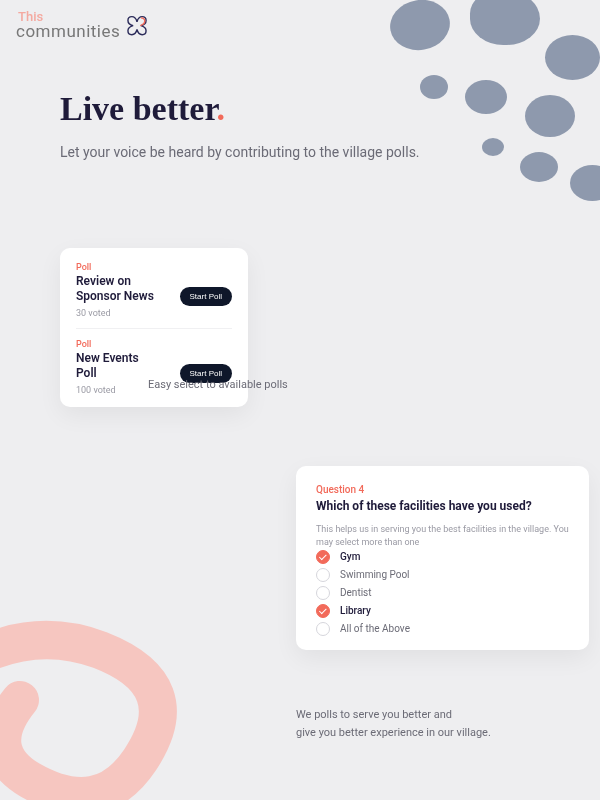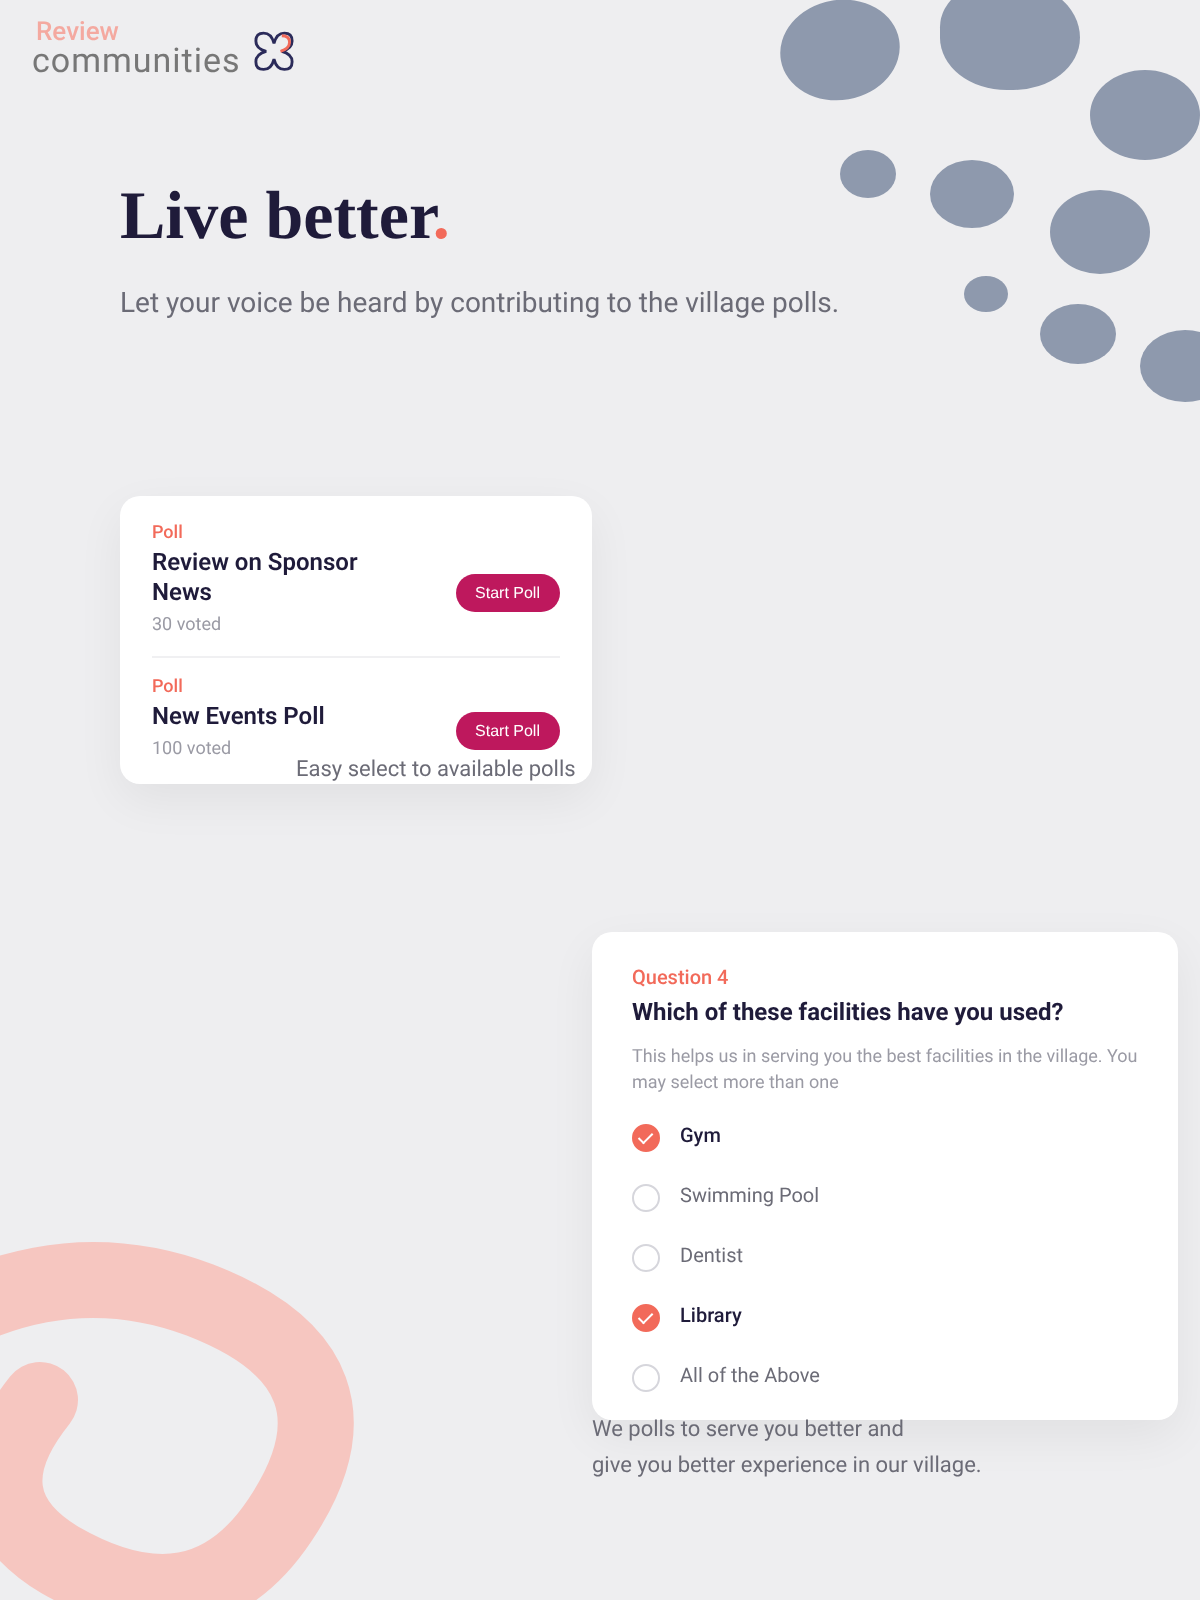--- a/index.html
+++ b/index.html
@@ -68,21 +68,21 @@
     font-size: 14px;
     color: #6b6b76;
     line-height: 1.5;
   }
 
   
   .polls-card {
     position: absolute;
     top: 248px;
     left: 60px;
-    width: 236px;
+    width: 188px;
     background: #fff;
     border-radius: 10px;
     box-shadow: 0 8px 24px rgba(0,0,0,0.06);
     padding: 14px 16px 12px;
   }
   .poll-item + .poll-item {
     border-top: 1px solid #f0f0f2;
     margin-top: 10px;
     padding-top: 10px;
   }
@@ -99,21 +99,21 @@
     font-weight: 600;
     color: #1f1b3a;
     line-height: 1.25;
   }
   .poll-item .meta {
     font-size: 9px;
     color: #9a9aa4;
     margin-top: 4px;
   }
   .start-btn {
-    background: #be185d;
+    background: #0f172a;
     color: #fff;
     border: none;
     border-radius: 12px;
     font-size: 8px;
     padding: 5px 10px;
     white-space: nowrap;
     cursor: pointer;
     font-weight:500;
   }
   .polls-caption {
@@ -147,24 +147,23 @@
     margin-top: 4px;
     line-height: 1.3;
   }
   .question-card .qhelp {
     font-size: 9px;
     color: #9a9aa4;
     margin-top: 8px;
     line-height: 1.5;
   }
   .options {
-    margin-top: 12px;
     display: flex;
     flex-direction: column;
-    gap: 16px;
+    gap: 4px;
   }
   .option {
     display: flex;
     align-items: center;
     gap: 10px;
     cursor: pointer;
   }
   .option .circle {
     width: 14px; height: 14px;
     border-radius: 50%;
@@ -215,21 +214,21 @@
   <div class="blob" style="width:38px;height:30px;top:172px;left:190px;"></div>
   <div class="blob" style="width:45px;height:36px;top:185px;left:240px;"></div>
 </div>
 
 <svg class="squiggle" viewBox="0 0 360 400">
   <path d="M 30 370 Q -20 300 50 240 Q 130 180 210 210 Q 300 245 250 320 Q 210 380 140 340 Q 90 310 130 260" fill="none" stroke="#f6c6c0" stroke-width="38" stroke-linecap="round"></path>
 </svg>
 
 <div class="logo">
   <div class="logo-row">
-    <span class="pluss">Review</span>
+    <span class="pluss">This</span>
     <span class="communities">communities</span>
   </div>
   <svg class="mark" viewBox="0 0 40 34">
     <path d="M12 4 Q6 4 6 10 Q6 16 14 18 Q6 20 6 26 Q6 32 12 32 Q18 32 20 24 Q22 32 28 32 Q34 32 34 26 Q34 20 26 18 Q34 16 34 10 Q34 4 28 4 Q22 4 20 12 Q18 4 12 4 Z" fill="none" stroke="#2b2b5a" stroke-width="2.2"></path>
     <path d="M26 6 Q32 6 32 11 Q32 16 25 18" fill="none" stroke="#f26a5a" stroke-width="2.2"></path>
   </svg>
 </div>
 
 <div class="hero">
   <h1>

